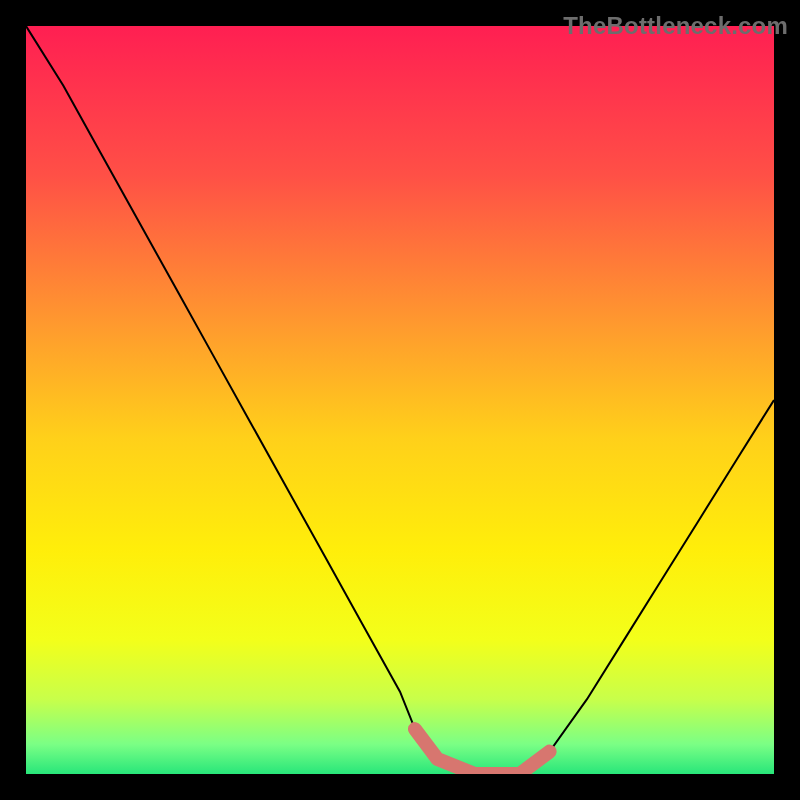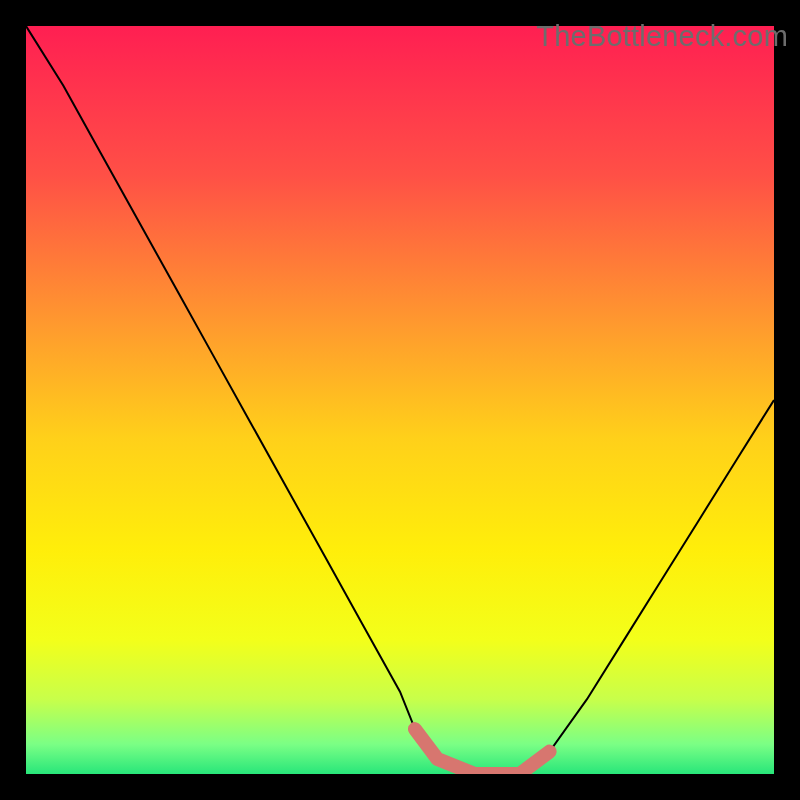--- a/index.html
+++ b/index.html
@@ -20,25 +20,25 @@
   }
   .plot {
     position: absolute;
     left: 26px;
     top: 26px;
     width: 748px;
     height: 748px;
   }
   .watermark {
     position: absolute;
-    top: 20px;
+    top: 12px;
     right: 12px;
     font-family: Arial, Helvetica, sans-serif;
-    font-size: 29px;
-    font-weight: 400;
+    font-size: 24px;
+    font-weight: 700;
     color: #6d6d6d;
     letter-spacing: 0.2px;
   }
   svg {
     display: block;
   }
 </style>
 </head>
 <body>
 

